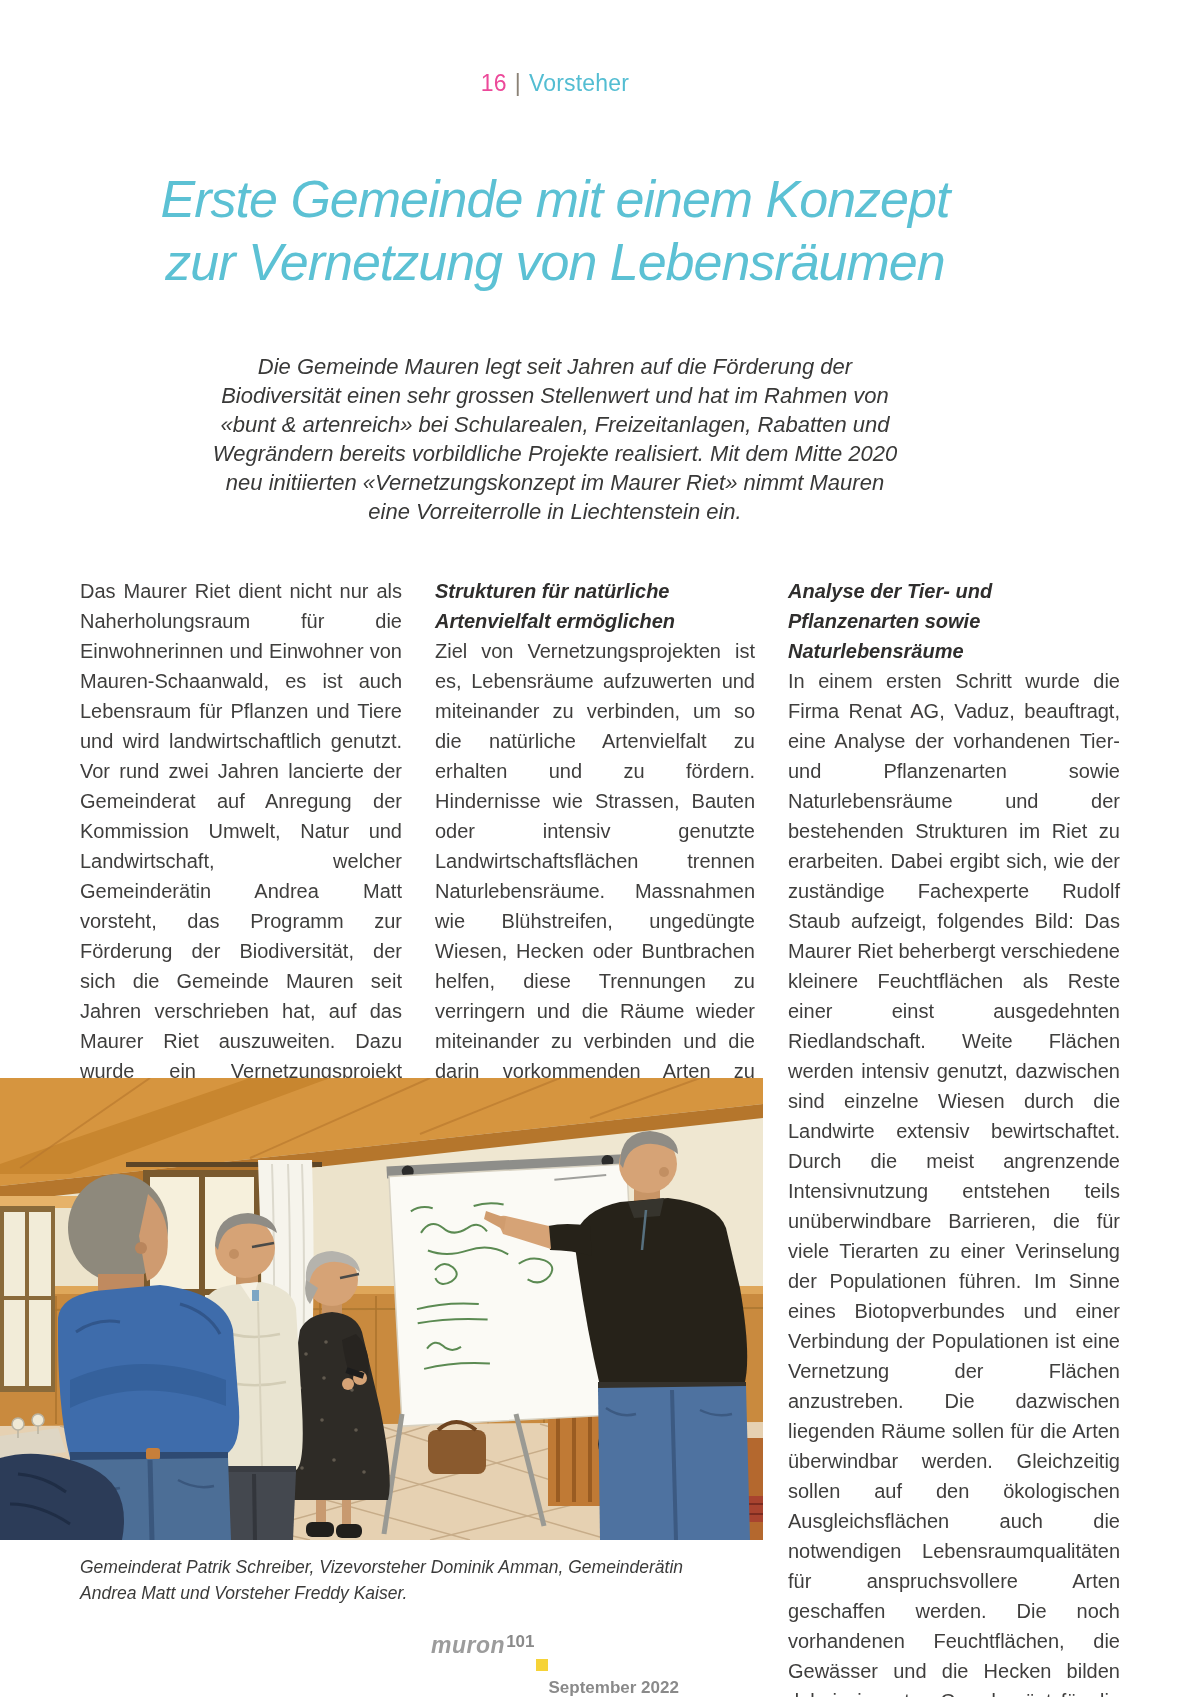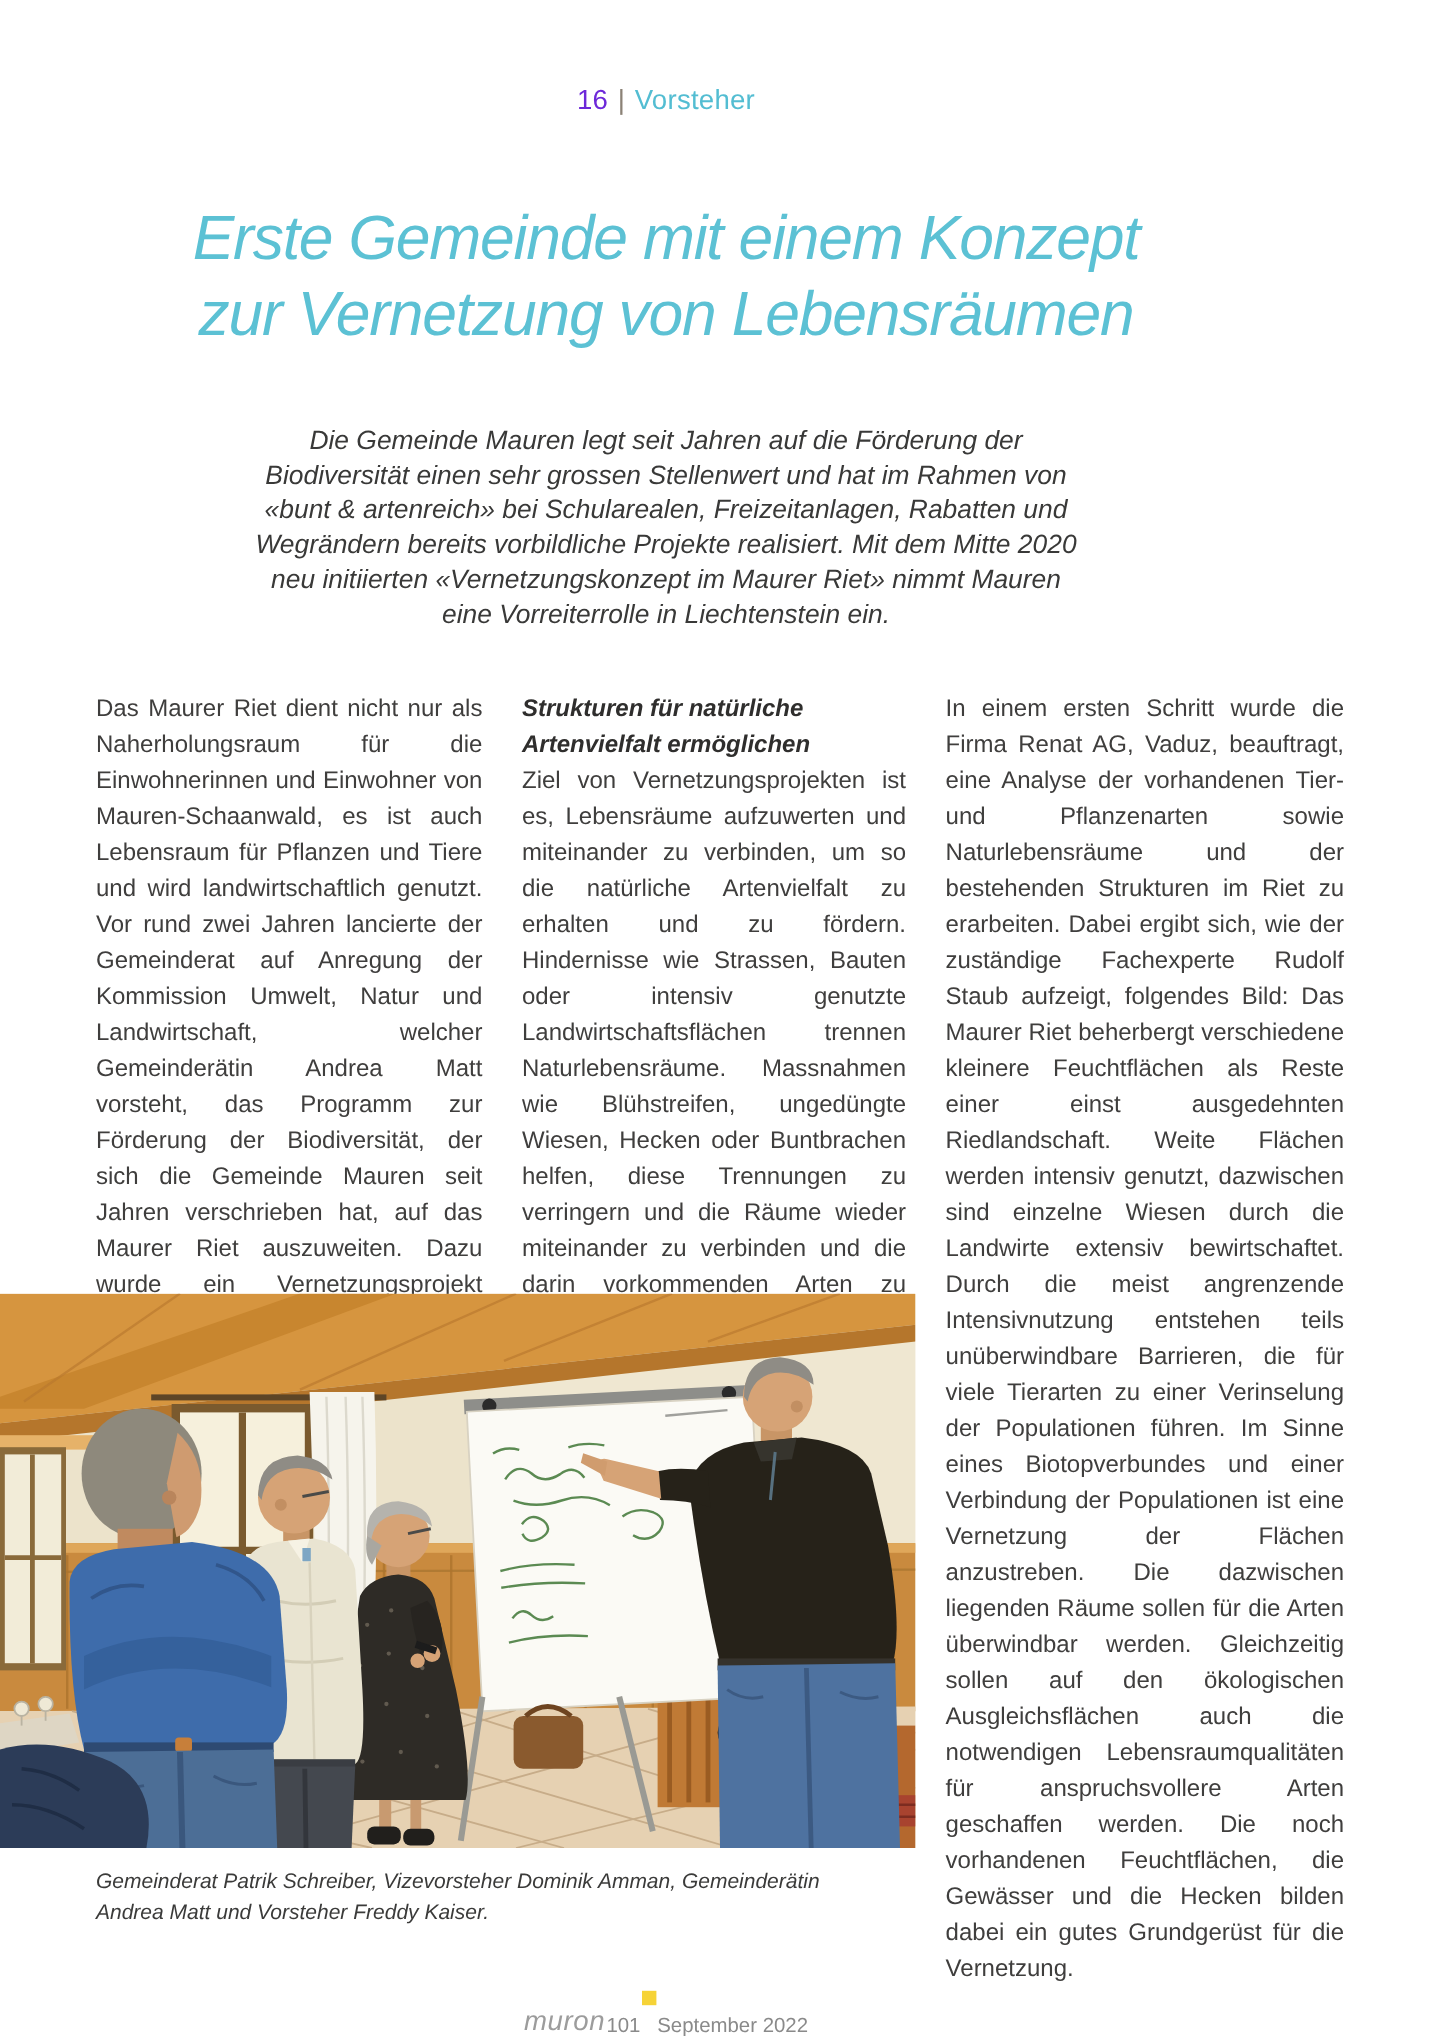--- a/index.html
+++ b/index.html
@@ -16,21 +16,21 @@
     left:0;
     width:1110px;
     text-align:center;
   }
   
   .page-header{
     top:70px;
     font-size:23px;
     letter-spacing:.2px;
   }
-  .page-number{color:#6d28d9;}
+  .page-number{color:#ec4899;}
   .header-sep{color:#8b8276;padding:0 8px;font-weight:300;}
   .section-name{color:#53bdd2;}
   
   .article-title{
     top:168px;
     font-style:italic;
     font-weight:400;
     font-size:52px;
     line-height:63px;
     letter-spacing:-1px;
@@ -86,22 +86,23 @@
     color:#3b3b3a;
   }
   
   .page-footer{
     top:1632px;
     font-size:17px;
     color:#8a8a8a;
   }
   .page-footer .footer-inner{
     display:inline-flex;
-    align-items:flex-end;
+    align-items:flex-start;
     gap:1px;
+    font-weight:bold;
   }
   .magazine-name{
     font-style:italic;
     font-size:23px;
     color:#9c9c9c;
     letter-spacing:.5px;
   }
   .issue-number{font-size:17px;color:#8a8a8a;}
   .footer-square{
     width:12px;height:12px;
@@ -129,20 +130,21 @@
 
 <div class="columns">
   <div class="col col-1">
     <div>Das Maurer Riet dient nicht nur als Naherholungsraum für die Einwohnerinnen und Einwohner von Mauren-Schaanwald, es ist auch Lebensraum für Pflanzen und Tiere und wird landwirtschaftlich genutzt. Vor rund zwei Jahren lancierte der Gemeinderat auf Anregung der Kommission Umwelt, Natur und Landwirtschaft, welcher Gemeinderätin Andrea Matt vorsteht, das Programm zur Förderung der Biodiversität, der sich die Gemeinde Mauren seit Jahren verschrieben hat, auf das Maurer Riet auszuweiten. Dazu wurde ein Vernetzungsprojekt ausgearbeitet.</div>
   </div>
   <div class="col col-2">
     <div class="col-heading">Strukturen für natürliche Artenvielfalt ermöglichen</div>
     <div>Ziel von Vernetzungsprojekten ist es, Lebensräume aufzuwerten und miteinander zu verbinden, um so die natürliche Artenvielfalt zu erhalten und zu fördern. Hindernisse wie Strassen, Bauten oder intensiv genutzte Landwirtschaftsflächen trennen Naturlebensräume. Massnahmen wie Blühstreifen, ungedüngte Wiesen, Hecken oder Buntbrachen helfen, diese Trennungen zu verringern und die Räume wieder miteinander zu verbinden und die darin vorkommenden Arten zu stärken.</div>
   </div>
   <div class="col col-3">
+    <div class="col-heading">Analyse der Tier- und Pflanzenarten sowie Naturlebensräume</div>
     <div>In einem ersten Schritt wurde die Firma Renat AG, Vaduz, beauftragt, eine Analyse der vorhandenen Tier- und Pflanzenarten sowie Naturlebensräume und der bestehenden Strukturen im Riet zu erarbeiten. Dabei ergibt sich, wie der zuständige Fachexperte Rudolf Staub aufzeigt, folgendes Bild: Das Maurer Riet beherbergt verschiedene kleinere Feuchtflächen als Reste einer einst ausgedehnten Riedlandschaft. Weite Flächen werden intensiv genutzt, dazwischen sind einzelne Wiesen durch die Landwirte extensiv bewirtschaftet. Durch die meist angrenzende Intensivnutzung entstehen teils unüberwindbare Barrieren, die für viele Tierarten zu einer Verinselung der Populationen führen. Im Sinne eines Biotopverbundes und einer Verbindung der Populationen ist eine Vernetzung der Flächen anzustreben. Die dazwischen liegenden Räume sollen für die Arten überwindbar werden. Gleichzeitig sollen auf den ökologischen Ausgleichsflächen auch die notwendigen Lebensraumqualitäten für anspruchsvollere Arten geschaffen werden. Die noch vorhandenen Feuchtflächen, die Gewässer und die Hecken bilden dabei ein gutes Grundgerüst für die Vernetzung.</div>
   </div>
 </div>
 
 <div class="article-photo">
 <svg width="763" height="462" viewBox="0 0 763 462" xmlns="http://www.w3.org/2000/svg">
 
   <rect width="763" height="462" fill="#ece3cb"></rect>
   <rect x="400" width="363" height="462" fill="#efe7d1"></rect>
 

